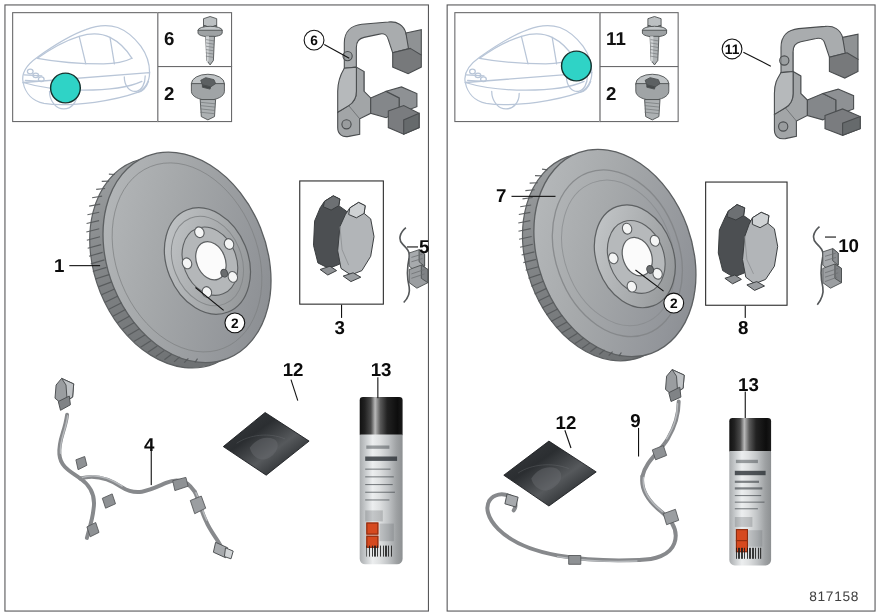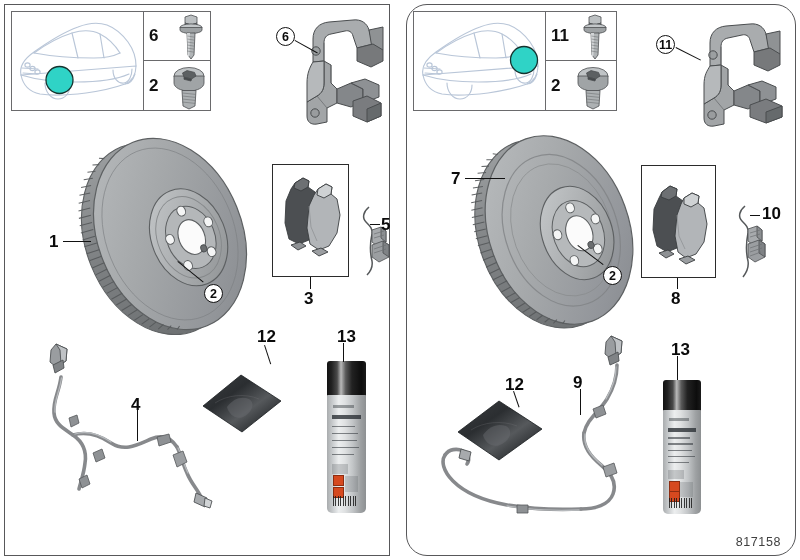--- a/index.html
+++ b/index.html
@@ -16,21 +16,21 @@
   }
   
   .panel {
     position: absolute;
     top: 4px;
     height: 552px;
     border: 1.4px solid #58585a;
     background: #fff;
   }
   #panel-left  { left: 4px;   width: 386px; }
-  #panel-right { left: 406px; width: 390px; border-radius: 21px; }
+  #panel-right { left: 406px; width: 390px; }
 
   
   .num {
     position: absolute;
     font-family: "Liberation Sans", sans-serif;
     font-weight: bold;
     color: #0b0b0b;
     line-height: 1;
     user-select: none;
   }
@@ -619,21 +619,21 @@
       <g stroke="#4b4e50" stroke-width=".8">
         <path d="M12 26 L21 23 L26 27 L26 38 L17 42 L12 38 Z" fill="#a7aaad"></path>
         <path d="M21 23 L26 27 L26 38 L21 34 Z" fill="#8c8f92"></path>
         <path d="M12 41 L23 37 L29 41 L29 54 L19 59 L12 54 Z" fill="#9b9ea1"></path>
         <path d="M23 37 L29 41 L29 54 L23 50 Z" fill="#7f8285"></path>
       </g>
       <g stroke="#6d7073" stroke-width=".7" fill="none">
         <path d="M14 30 L24 27 M14 34 L24 31 M14 45 L26 41 M14 49 L26 45 M14 53 L25 49"></path>
       </g>
     </svg>
-    <span class="num big" style="left:355px; top:200px;">10</span>
+    <span class="num big" style="left:355px; top:210px;">10</span>
     <div class="lead h" style="left:343px; top:210px; width:10px;"></div>
 
     <svg style="position:absolute; left:14px; top:328px;" width="215" height="185" viewBox="0 0 215 185">
       <g fill="none" stroke="#87898c" stroke-width="3.6" stroke-linecap="round" stroke-linejoin="round">
         <path d="M196 32 C196 46 192 56 186 66 C178 79 166 86 163 100"></path>
         <path d="M163 100 C161 114 170 124 180 132 C190 140 196 150 192 161 C188 172 174 176 160 176"></path>
         <path d="M160 176 C138 177 110 176 86 172 C64 168 44 160 32 148 C22 138 20 128 24 122"></path>
         <path d="M24 122 C28 116 36 115 42 118 C48 121 49 127 46 131"></path>
       </g>
       <g fill="none" stroke="#b6b9bc" stroke-width="1.3" stroke-linecap="round">

